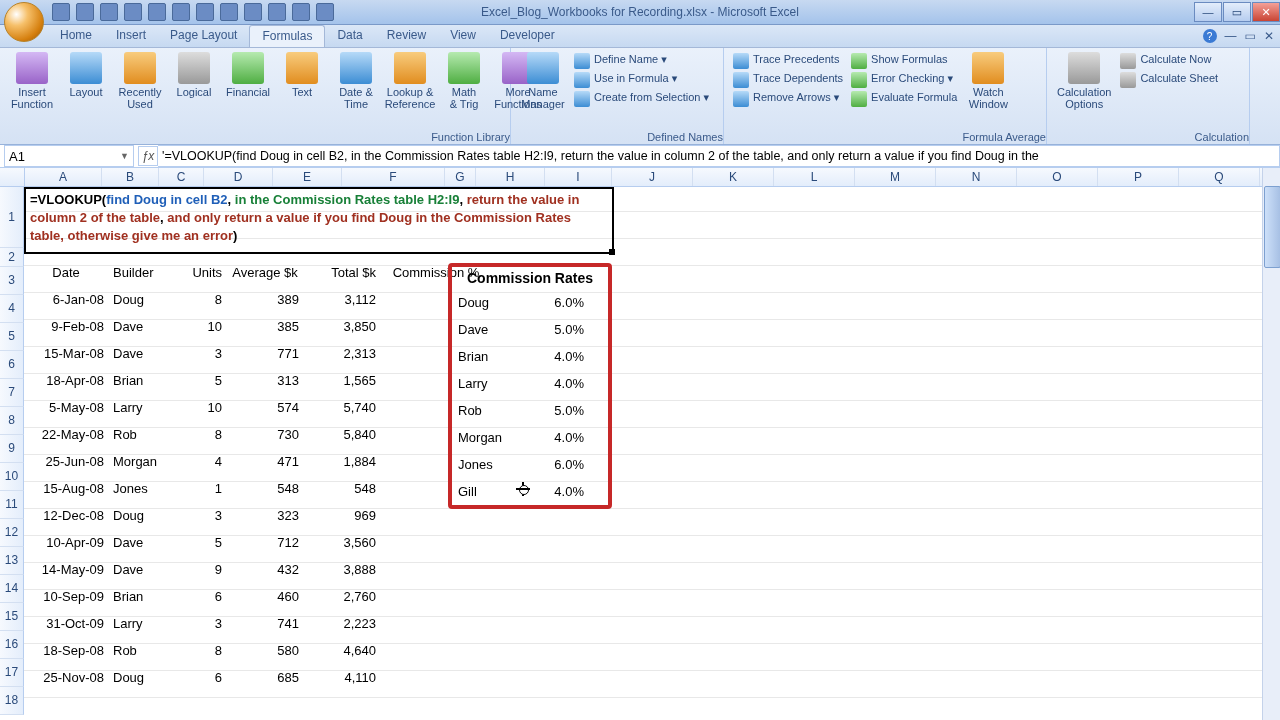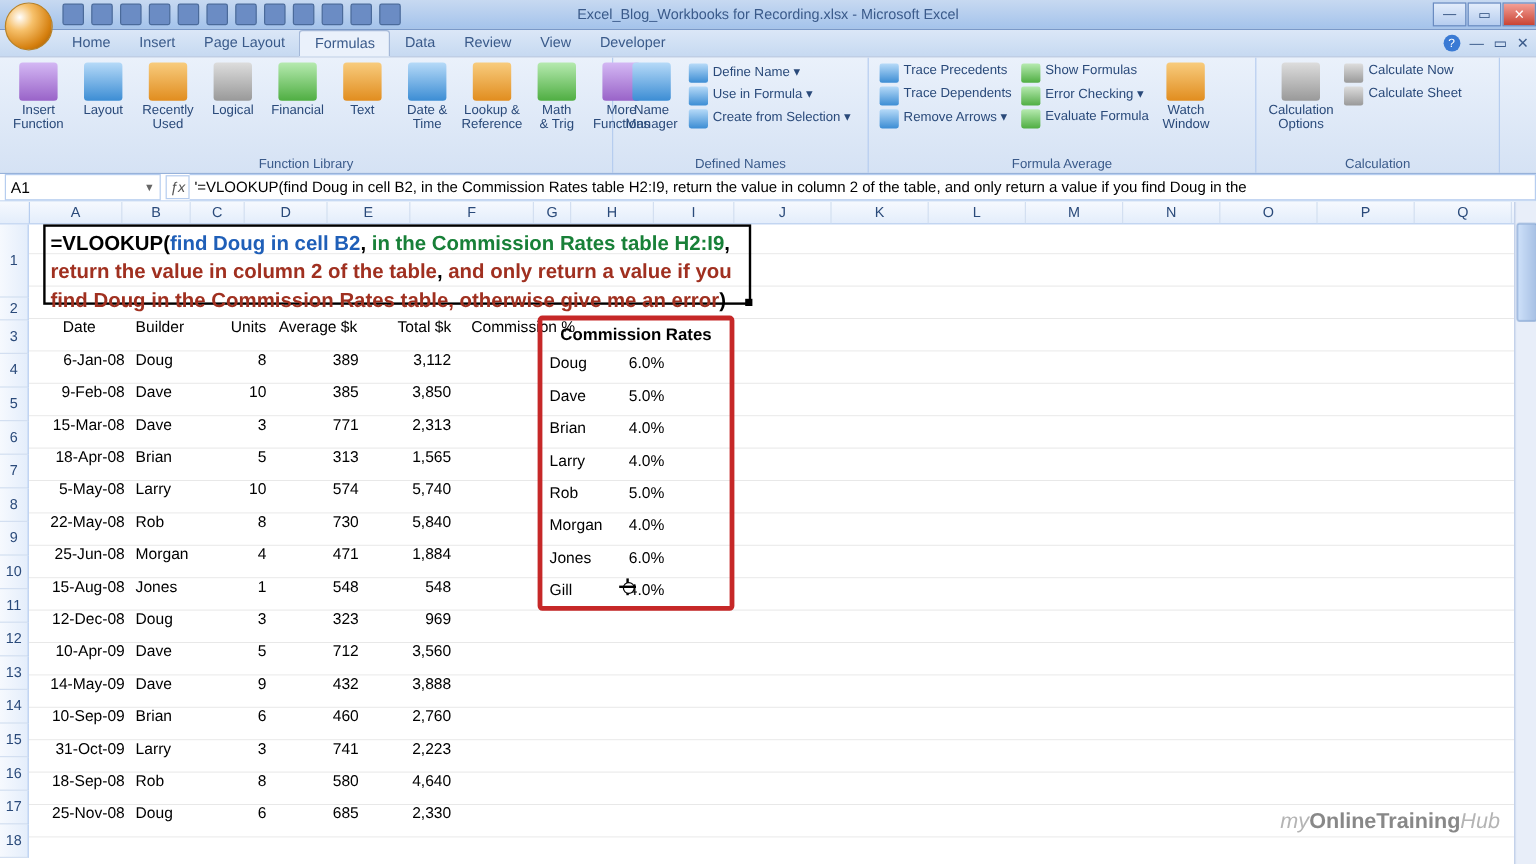--- a/index.html
+++ b/index.html
@@ -14,21 +14,21 @@
 .winbtn.close{background:linear-gradient(#f4a097,#c94434);color:#fff}
 
 .ribbon-tabs{height:22px;background:linear-gradient(#dbe7f7,#c6d9f1);display:flex;padding-left:48px;border-bottom:1px solid #a4b8d8}
 .rtab{padding:3px 12px 0;color:#3a5a8a;font-size:12px;cursor:pointer}
 .rtab.active{background:#eaf1fb;border:1px solid #a4b8d8;border-bottom:none;border-radius:3px 3px 0 0}
 .ribbon-right{margin-left:auto;display:flex;align-items:center;gap:8px;padding-right:6px}
 .help-ic{width:14px;height:14px;border-radius:50%;background:#3a7ad4;color:#fff;font-size:10px;display:flex;align-items:center;justify-content:center}
 
 .ribbon{height:96px;background:linear-gradient(#eaf1fb,#d5e2f4);border-bottom:1px solid #97b2da;display:flex}
 .rgroup{border-right:1px solid #b6cdef;padding:2px 6px;display:flex;flex-direction:column;position:relative}
-.rgroup-label{position:absolute;bottom:1px;left:0;right:0;text-align:center;font-size:11px;color:#3a5a8a}
+.rgroup-label{position:absolute;bottom:1px;left:0;right:0;text-align:right;font-size:11px;color:#3a5a8a}
 .rbtns-row{display:flex;gap:2px;flex:1}
 .bigbtn{display:flex;flex-direction:column;align-items:center;justify-content:flex-start;padding:2px 4px;min-width:44px;cursor:pointer}
 .bigbtn .bicon{width:32px;height:32px;margin-bottom:2px;border-radius:3px}
 .bigbtn .blabel{font-size:11px;color:#2a4a7a;text-align:center;line-height:1.1}
 .smallbtn{display:flex;gap:4px;padding:1px 3px;font-size:11px;color:#2a4a7a;cursor:pointer;white-space:nowrap}
 .smallbtn .sicon{width:16px;height:16px;border-radius:2px}
 .vcol{display:flex;flex-direction:column;gap:1px;justify-content:flex-start;padding-top:2px}
 
 .ic-purple{background:linear-gradient(#d4b8f4,#9963c8)}
 .ic-green{background:linear-gradient(#b6eab0,#4fae42)}
@@ -56,28 +56,28 @@
 
 .maintable{position:absolute;left:0;top:0}
 .mrow{display:flex;height:27px;}
 .mrow.header{font-size:13px}
 .mc{border-right:1px solid transparent;padding:0 4px;font-size:13px;white-space:nowrap;overflow:hidden}
 .mc.r{text-align:right}
 .mc.c{text-align:center}
 
 .cA{width:76px}.cB{width:56px}.cC{width:44px}.cD{width:68px}.cE{width:68px}.cF{width:102px}
 
-.a1cell{position:absolute;left:12px;top:0;width:578px;height:59px;border:2px solid #000;padding:2px 4px;font-size:17px;line-height:1.4}
+.a1cell{position:absolute;left:0;top:0;width:578px;height:59px;border:2px solid #000;padding:2px 4px;font-size:13px;line-height:1.4}
 .a1cell .fill-handle{position:absolute;right:-3px;bottom:-3px;width:6px;height:6px;background:#000}
 
 .comm-box{position:absolute;border:4px solid #c62828;border-radius:4px;padding:0}
 .comm-head{font-weight:bold;text-align:center;font-size:14px;padding:3px 0}
 .comm-row{display:flex;height:27px;align-items:center}
 .comm-row .n{width:66px;padding-left:6px;font-size:13px}
-.comm-row .p{width:60px;padding-right:6px;font-size:13px}
+.comm-row .p{width:60px;text-align:right;padding-right:6px;font-size:13px}
 
 .cursor{position:absolute;width:14px;height:14px}
 .cursor:before,.cursor:after{content:"";position:absolute;background:#000}
 .cursor:before{left:6px;top:0;width:2px;height:14px}
 .cursor:after{top:6px;left:0;width:14px;height:2px}
 .cursor .ring{position:absolute;left:3px;top:3px;width:8px;height:8px;border:1px solid #000;border-radius:50%;background:#fff}
 
 .watermark{position:absolute;right:30px;bottom:20px;font-size:18px;color:#b4b4b4;font-style:italic}
 .watermark b{color:#888;font-style:normal}
 
@@ -453,21 +453,21 @@
             <div class="mc cC r">8</div>
             <div class="mc cD r">580</div>
             <div class="mc cE r">4,640</div>
             <div class="mc cF"></div>
           </div>
           <div class="mrow">
             <div class="mc cA r">25-Nov-08</div>
             <div class="mc cB">Doug</div>
             <div class="mc cC r">6</div>
             <div class="mc cD r">685</div>
-            <div class="mc cE r">2,330</div>
+            <div class="mc cE r">4,110</div>
             <div class="mc cF"></div>
           </div>
         </div>
 
       <div class="comm-box" style="left:424px;top:76px;width:156px">
         <div class="comm-head">Commission Rates</div>
         <div id="comm-rows">
             <div class="comm-row">
               <div class="n">Doug</div>
               <div class="p">6.0%</div>
@@ -500,21 +500,18 @@
               <div class="n">Gill</div>
               <div class="p">4.0%</div>
             </div>
           </div>
       </div>
 
       <div class="cursor" style="left:492px;top:295px">
           <div class="ring"></div>
         </div>
 
-      <div class="watermark">
-        <span>my</span><b>OnlineTraining</b><span>Hub</span>
-      </div>
     </div>
   </div>
   <div class="vscroll">
       <div class="thumb"></div>
     </div>
 </div>
 
 </body></html>

